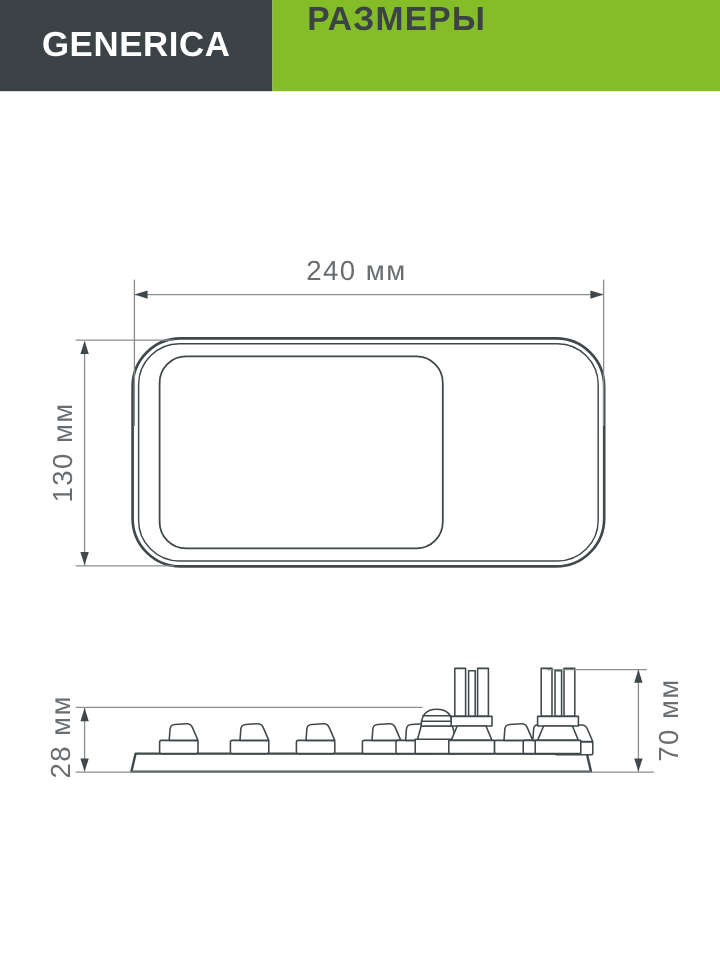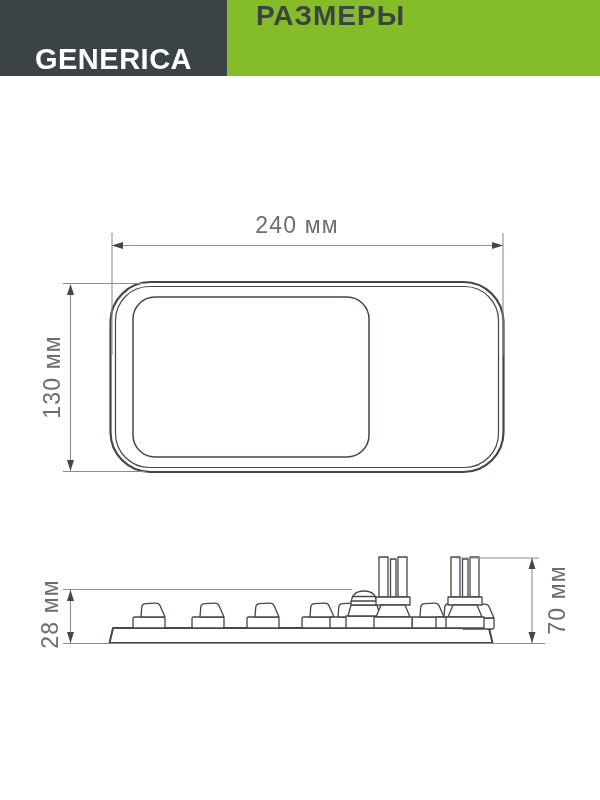--- a/index.html
+++ b/index.html
@@ -6,21 +6,21 @@
     --brand-bg:#3C4346; --accent:#85BD28; --brand-text:#FFFFFF; --title-text:#3C4346;
     --line:#41484B; --dim-line:#8A8E90; --dim-text:#6A6E71; --bg:#FFFFFF;
   }
   *{margin:0;padding:0;box-sizing:border-box}
   html,body{width:600px;height:800px;background:var(--bg);overflow:hidden;
     font-family:"Liberation Sans", sans-serif;}
   .stage{position:relative;width:600px;height:800px;background:var(--bg);}
   .diagram-svg{position:absolute;left:0;top:0;z-index:0;}
   .header{position:absolute;left:0;top:0;width:600px;height:76px;display:flex;z-index:2;}
   .brand-block{width:227px;height:76px;background:var(--brand-bg);display:flex;
-    align-items:flex-end;justify-content:center;}
+    align-items:center;justify-content:center;}
   .brand-text{color:var(--brand-text);font-weight:700;font-size:29px;letter-spacing:.5px;}
   .title-bar{flex:1;height:76px;background:var(--accent);display:flex;align-items:flex-start;}
   .title-text{color:var(--title-text);font-weight:700;font-size:28px;letter-spacing:1px;
     padding-left:29px;}
   
   .ln{stroke:var(--line);fill:none;stroke-linejoin:round;stroke-linecap:round;}
   .fillw{fill:#fff;}
   .w22{stroke-width:2.2}.w12{stroke-width:1.2}.w15{stroke-width:1.5}.w13{stroke-width:1.3}.w20{stroke-width:2}
   .dim{stroke:var(--dim-line);stroke-width:1.1;fill:none;}
   .arrow{fill:var(--line);stroke:none;}

